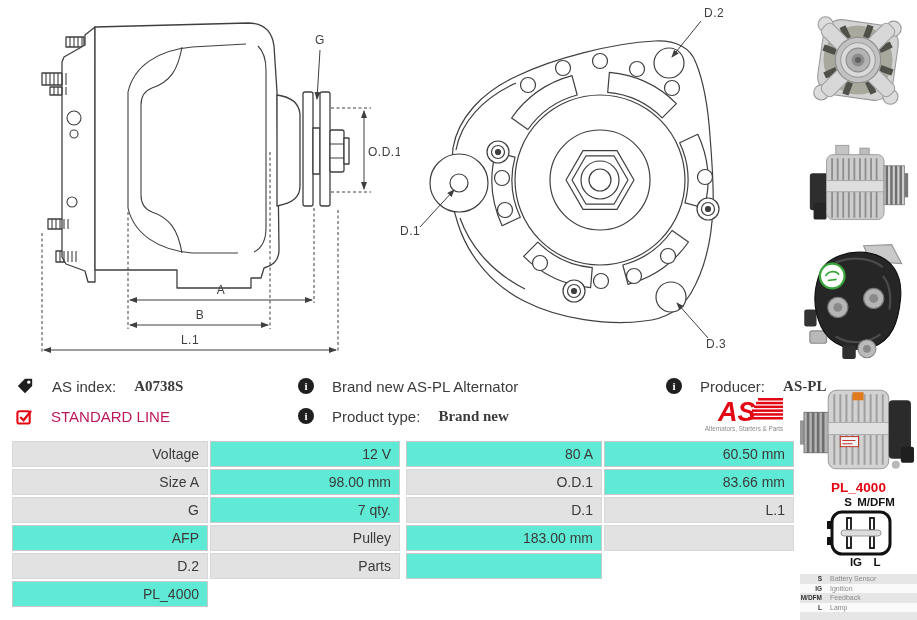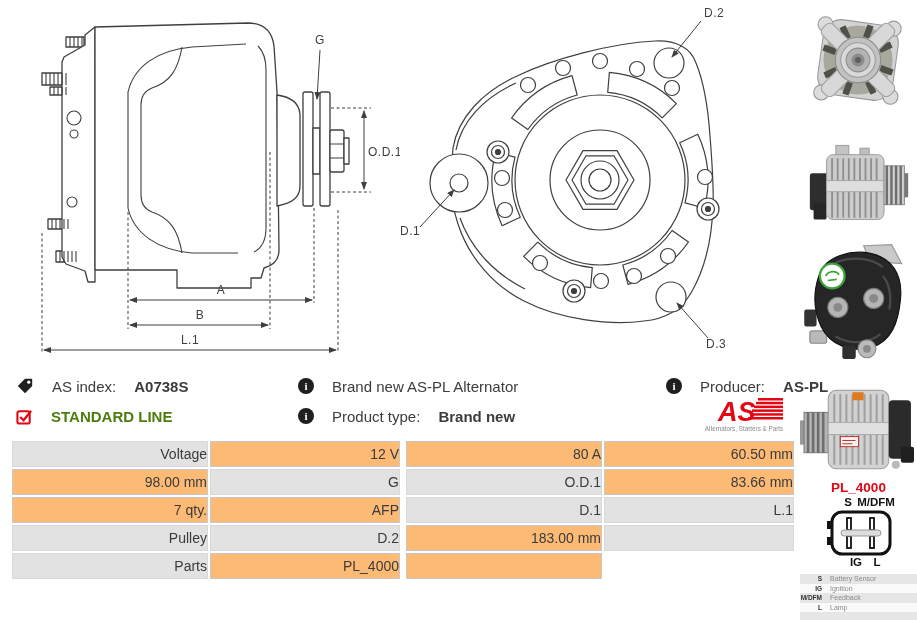--- a/index.html
+++ b/index.html
@@ -3,34 +3,34 @@
 <meta charset="utf-8">
 <style>
   * { box-sizing: border-box; margin: 0; padding: 0; }
   body { background: #fff; font-family: "Liberation Sans", sans-serif; }
   .page { position: relative; width: 917px; height: 620px; background: #fff; overflow: hidden; }
 
   
   .info-item { position: absolute; display: flex; align-items: center; gap: 18px;
                font-size: 15px; color: #3c3c3c; height: 20px; }
   .info-item .txt { white-space: nowrap; }
-  .b { font-weight: bold; }
-  .red { color: #4d7c0f; font-weight: bold; }
+  .b { font-weight: bold; font-family: Liberation Serif, serif; }
+  .red { color: #be185d; font-weight: normal; }
   .info-icon { width: 16px; height: 16px; border-radius: 50%; background: #1f1f1f; color: #fff;
                display: flex; align-items: center; justify-content: center;
                font: bold 11px "Liberation Serif", serif; flex: 0 0 16px; }
 
   
   .spec-table { position: absolute; left: 12px; top: 441px; display: flex; gap: 6px;
                 font-size: 14px; color: #3b3b3b; }
   .half { display: grid; grid-template-columns: 196px 190px; grid-auto-rows: 26px; gap: 2px; }
-  .cell { display: flex; align-items: center; justify-content: flex-end; padding-right: 0;
+  .cell { display: flex; align-items: center; justify-content: flex-end; padding-right: 8px;
           border: 1px solid #cfcfcf; }
   .lab { background: #e2e2e2; border-color: #d8d8d8; }
-  .val { background: #fdba74; border-color: #c9c9c9; text-align: right; }
+  .val { background: #5eead4; border-color: #c9c9c9; text-align: right; }
 
   
   .photo { position: absolute; }
   .photo svg { display: block; width: 100%; height: 100%; }
 
   
   .plug-panel { position: absolute; left: 800px; top: 480px; width: 117px; }
   .plug-name { text-align: center; color: #e30613; font-weight: bold; font-size: 13.5px; height: 16px; }
   .pin-row { position: relative; height: 14px; font-size: 11.5px; font-weight: bold; color: #111; }
   .pin-row span { position: absolute; transform: translateX(-50%); }
@@ -315,20 +315,21 @@
       <rect x="52" y="19.2" width="33" height="2.5"></rect>
       <rect x="50" y="23" width="35" height="2.5"></rect>
     </g>
     <text x="46" y="37" font-size="6.3" fill="#8a8a8a" text-anchor="middle">Alternators, Starters &amp; Parts</text>
   </svg>
 
   <div class="spec-table">
     <div class="half">
       <div class="cell lab">Voltage</div>
       <div class="cell val">12 V</div>
+      <div class="cell lab">Size A</div>
       <div class="cell val">98.00 mm</div>
       <div class="cell lab">G</div>
       <div class="cell val">7 qty.</div>
       <div class="cell val">AFP</div>
       <div class="cell lab">Pulley</div>
       <div class="cell lab">D.2</div>
       <div class="cell lab">Parts</div>
       <div class="cell val">PL_4000</div>
     </div>
     <div class="half">

